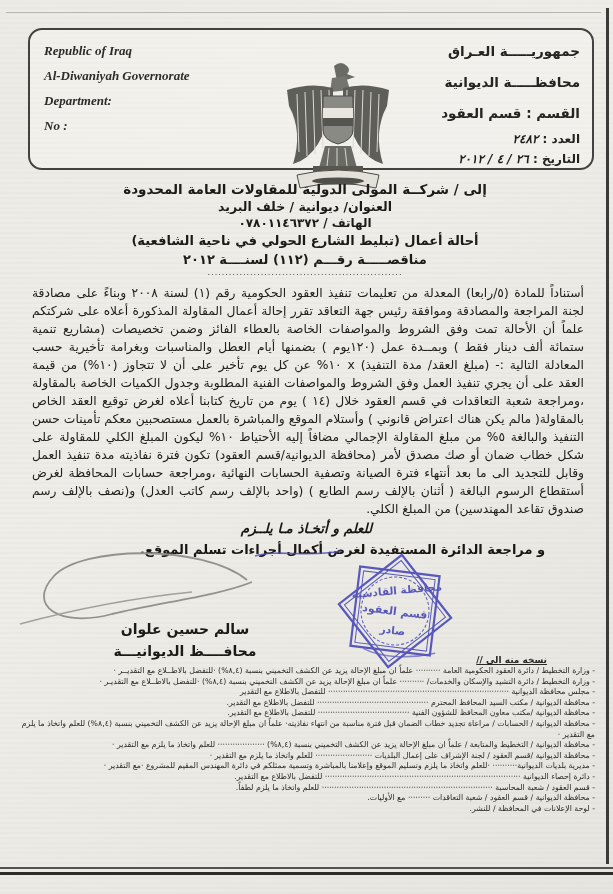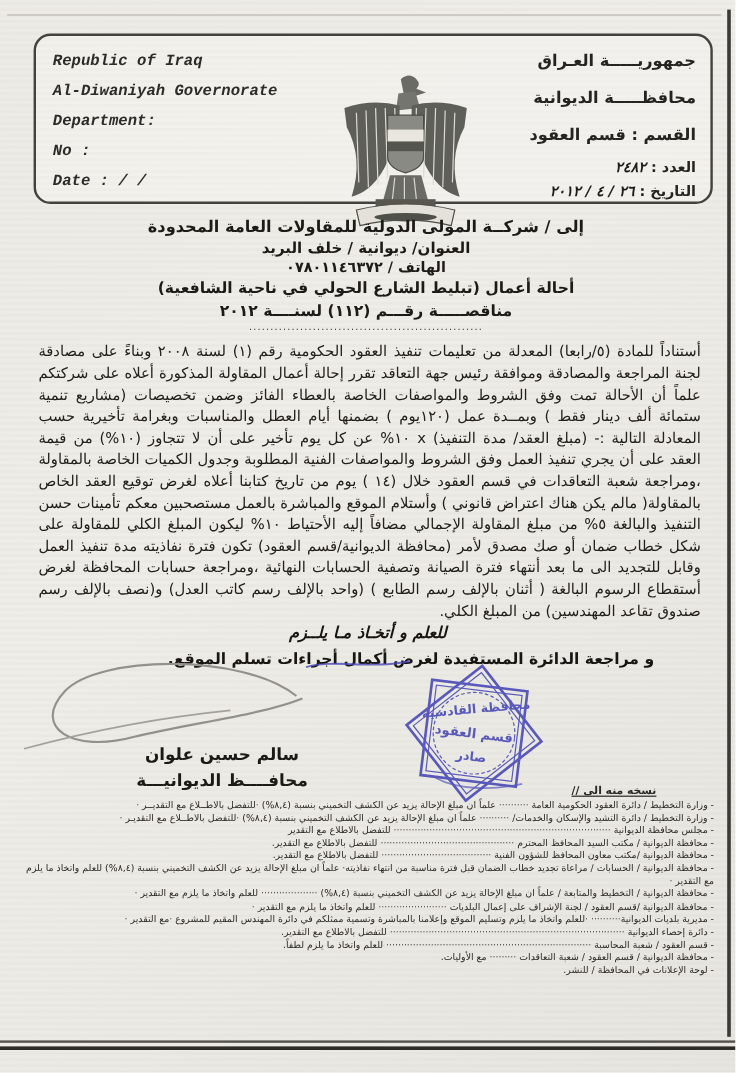--- a/index.html
+++ b/index.html
@@ -12,21 +12,21 @@
     background:repeating-linear-gradient(0deg,rgba(120,120,110,0.03) 0 2px,transparent 2px 5px);}
   .scan-edge-right{position:absolute;top:8px;right:4px;width:3px;height:856px;background:#3a3a38;}
   .scan-edge-top{position:absolute;top:12px;left:6px;width:595px;height:1px;background:#b9b7b0;}
   .bottom-line-1{position:absolute;left:0;top:867px;width:613px;height:2px;background:#55534e;}
   .bottom-line-2{position:absolute;left:0;top:872px;width:613px;height:3px;background:#2e2c28;}
 
   
   .header-box{position:absolute;left:28px;top:28px;width:562px;height:138px;
     border:2px solid #44423e;border-radius:14px;background:rgba(255,255,255,0.25);}
   .hdr-en{position:absolute;left:14px;top:8px;width:230px;
-    font-family:Liberation Mono, monospace;font-style:italic;font-weight:bold;
+    font-family:Liberation Serif, serif;font-style:italic;font-weight:bold;
     font-size:13px;line-height:25px;color:#2e2c2a;}
   .hdr-ar{position:absolute;right:12px;top:6px;width:190px;direction:rtl;text-align:right;
     font-weight:bold;color:#262420;}
   .hdr-ar .cal{font-size:13.5px;line-height:31px;}
   .hdr-ar .num-row{font-size:12px;line-height:20px;}
   .hand{font-style:italic;letter-spacing:1px;color:#1f1d1b;}
 
   .emblem{position:absolute;left:247px;top:30px;width:122px;height:134px;}
 
   
@@ -75,21 +75,20 @@
   <div class="noise"></div>
   <div class="scan-edge-top"></div>
   <div class="scan-edge-right"></div>
 
   <div class="header-box">
     <div class="hdr-en">
       <div>Republic of Iraq</div>
       <div>Al-Diwaniyah Governorate</div>
       <div>Department:</div>
       <div>No :</div>
-      <div>Date :      /      /</div>
     </div>
 
     <div class="hdr-ar">
       <div class="cal">جمهوريـــــة العـراق</div>
       <div class="cal">محافظـــــة الديوانية</div>
       <div class="cal">القسم : قسم العقود</div>
       <div class="num-row">
         <span>العدد :</span>
         <span class="hand">٢٤٨٢</span>
       </div>

